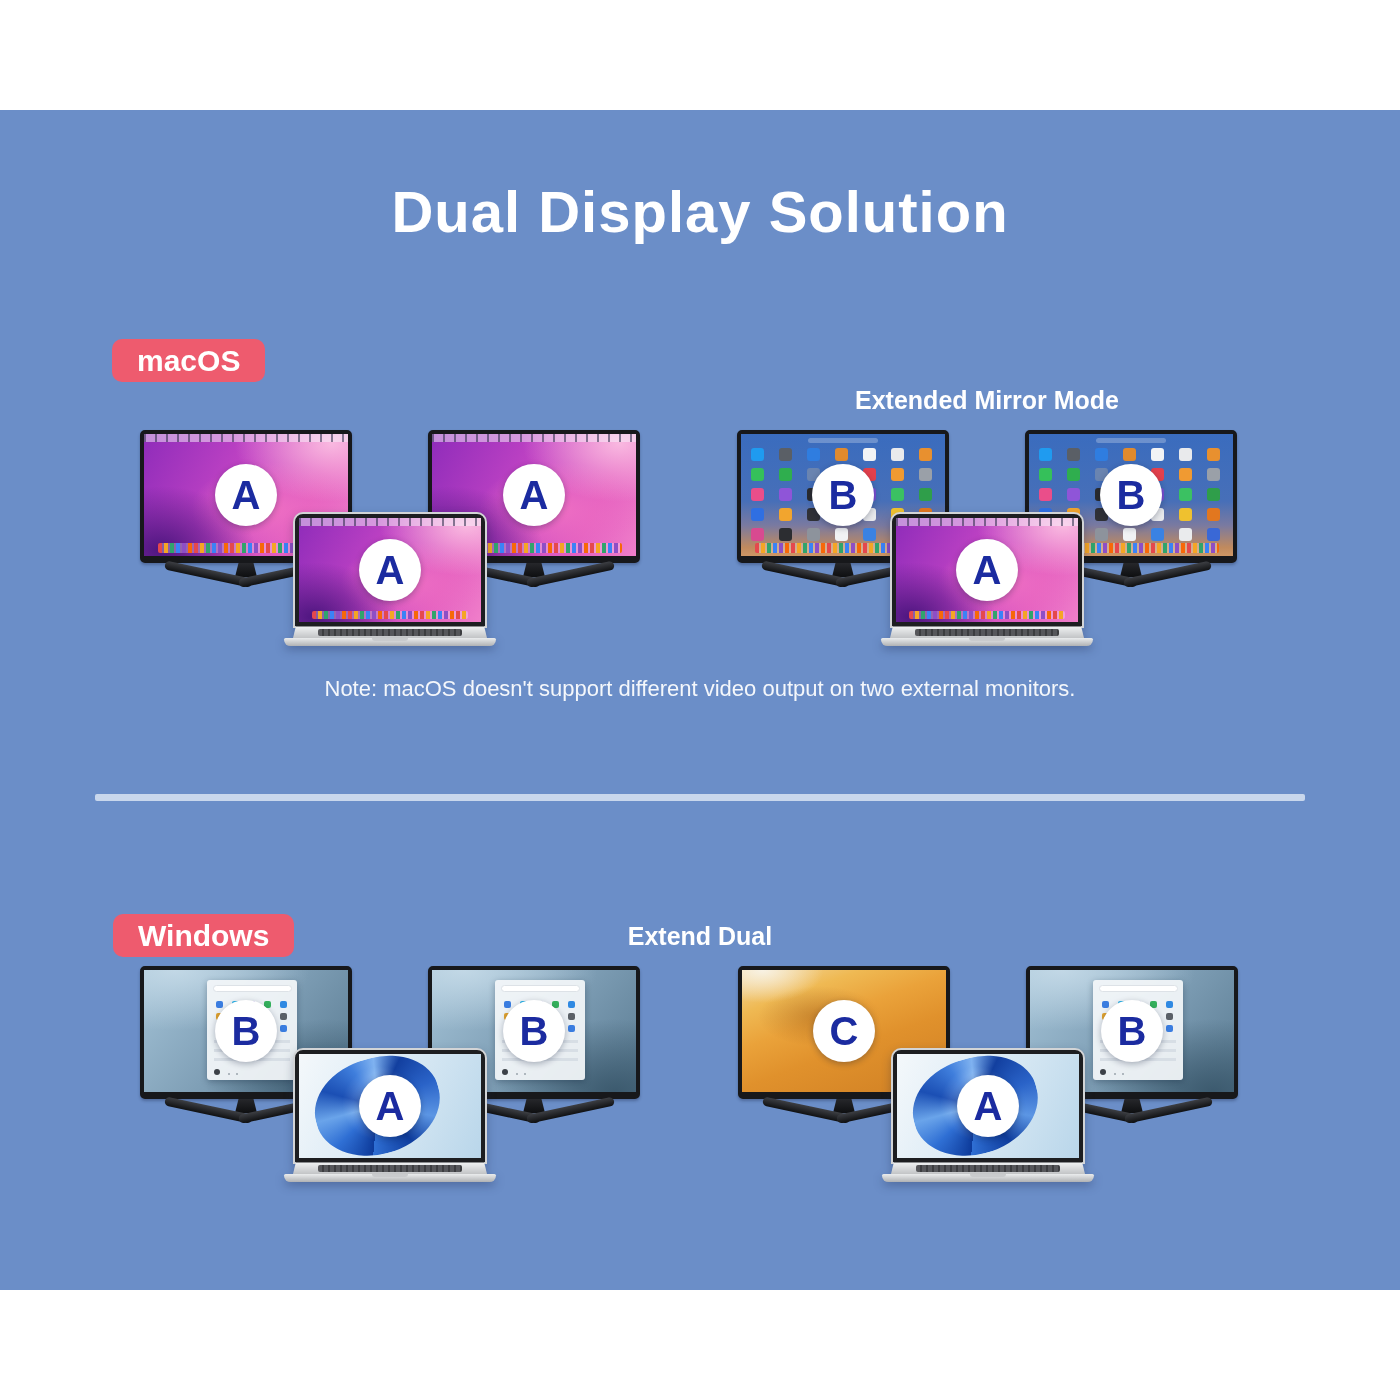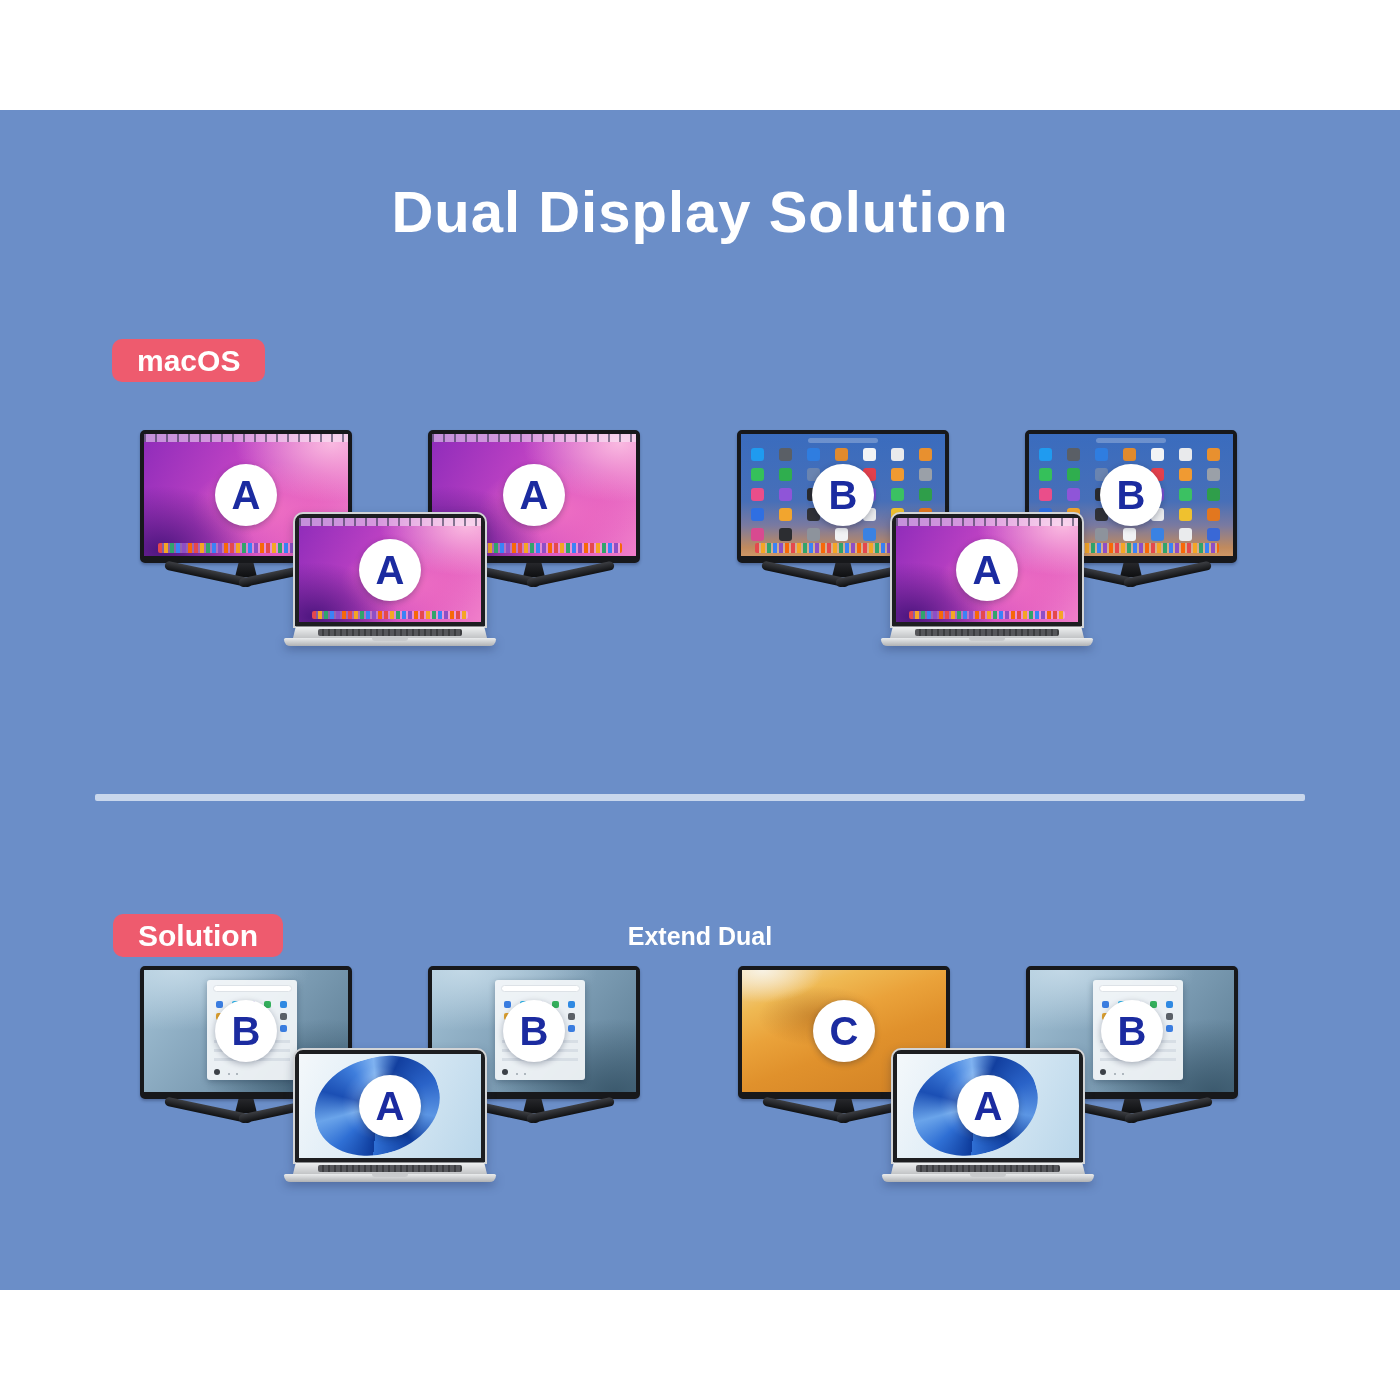--- a/index.html
+++ b/index.html
@@ -130,20 +130,21 @@
 <body>
 
 <div class="page">
   <div class="band band-top"></div>
 
   <div class="content">
 
     <div class="title">Dual Display Solution</div>
 
     <div class="badge badge-macos">macOS</div>
+    <div class="mode-heading h-extended">Extended Mirror Mode</div>
 
     <div class="display-group g1">
       <div class="monitor left">
         <div class="m-frame">
           <div class="screen wp-monterey">
             <div class="menubar"></div>
             <div class="dock"></div>
             <div class="letter-badge">
               <span class="letter">A</span>
             </div>
@@ -221,24 +222,25 @@
             </div>
           </div>
         </div>
         <div class="l-deck">
             <div class="l-kbd"></div>
           </div>
         <div class="l-base"></div>
       </div>
     </div>
 
+    <div class="note">Note: macOS doesn't support different video output on two external monitors.</div>
 
     <div class="divider"></div>
 
-    <div class="badge badge-windows">Solution</div>
+    <div class="badge badge-windows">Windows</div>
     <div class="mode-heading h-extend">Extend Dual</div>
 
     <div class="display-group g3">
       <div class="monitor left">
         <div class="m-frame">
           <div class="screen wp-windesk">
             <div class="start-panel">
               <div class="sp-search"></div>
               <div class="sp-grid"></div>
               <div class="sp-list"></div>

